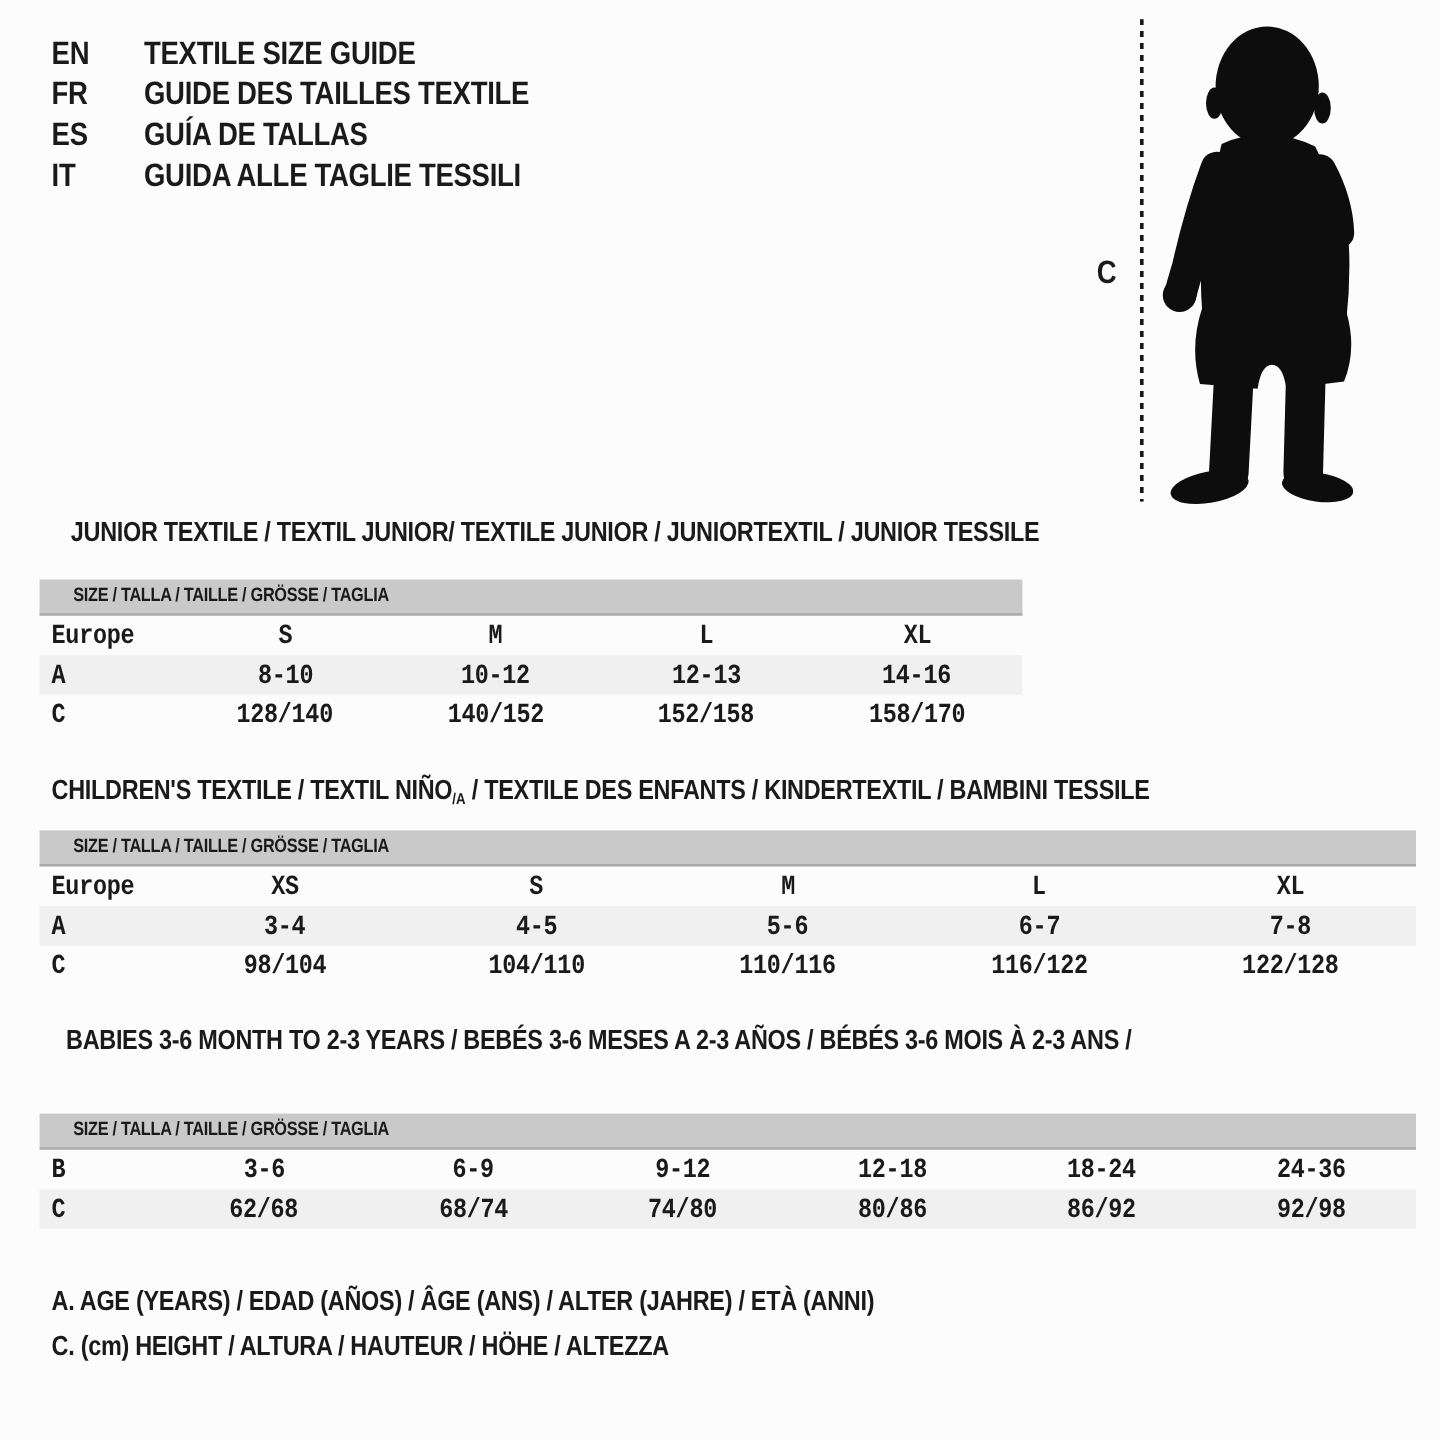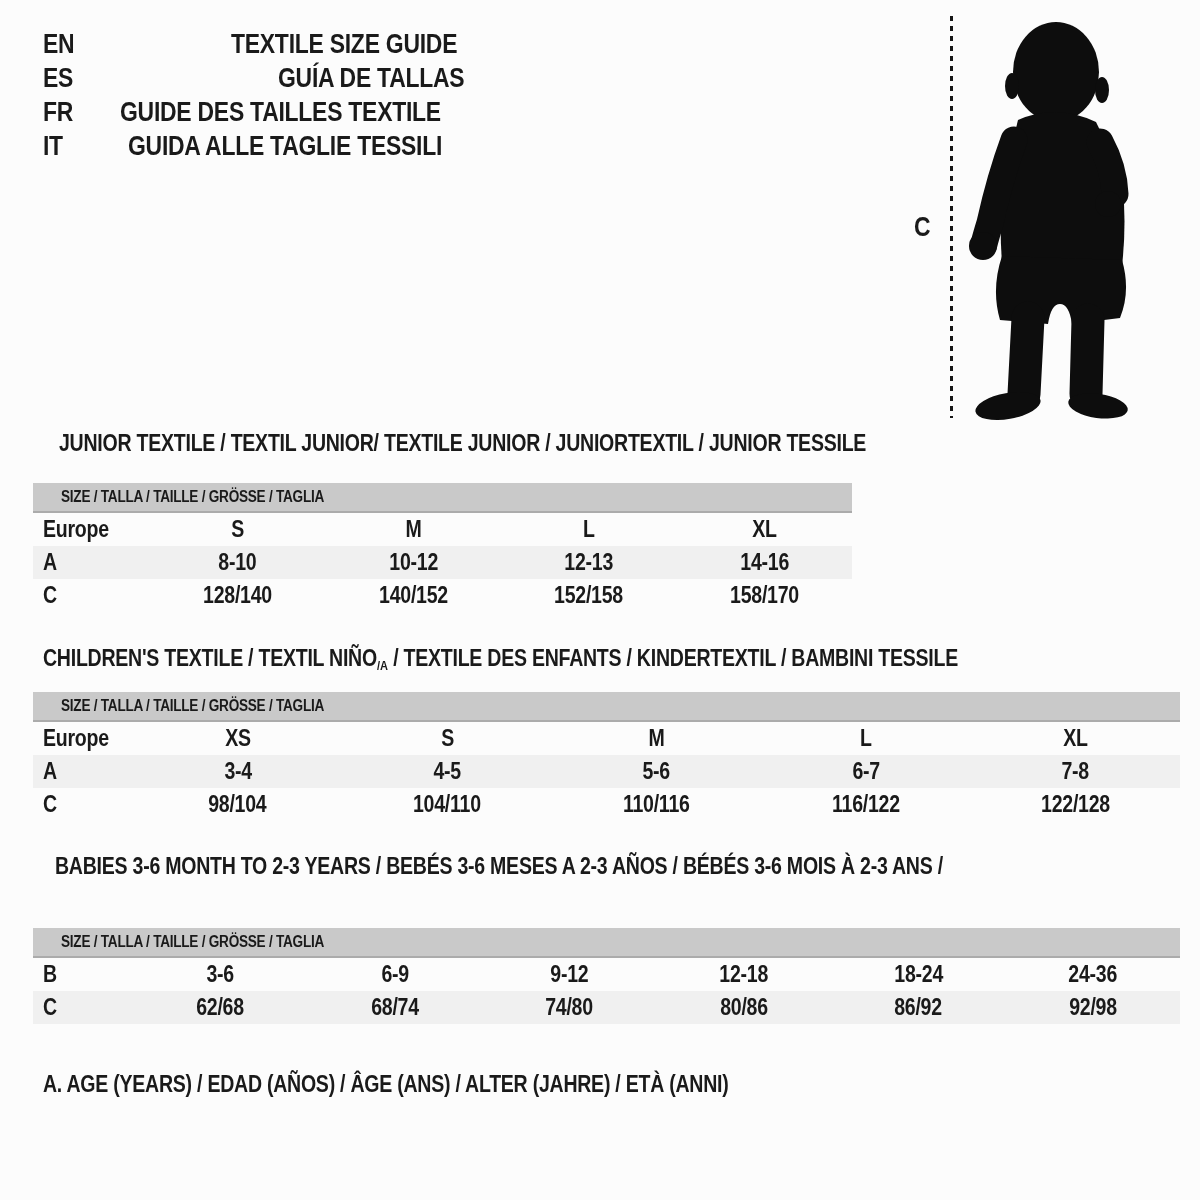--- a/index.html
+++ b/index.html
@@ -26,66 +26,66 @@
   .cond-c{
     display:inline-block;
     transform:scaleX(0.85);
     transform-origin:50% 50%;
     white-space:nowrap;
     letter-spacing:-0.3px;
     font-weight:700;
   }
   
   .lang-block{left:43px;top:27px;font-size:27px;}
-  .lang-row{display:flex;height:34px;align-items:center;justify-content:space-between;}
+  .lang-row{display:flex;height:34px;align-items:center;}
   .lang-code{width:77px;}
   
   .dash-line{
     left:950px;top:16px;width:3px;height:402px;
     background:repeating-linear-gradient(to bottom,#161616 0 5px,transparent 5px 10px);
   }
   .c-label{left:914px;top:212px;font-size:27px;}
   
   .sec-title{font-size:23px;}
   .sub-a{font-size:13px;vertical-align:-4px;letter-spacing:0;}
   .two-line{line-height:37px;margin-left:12px;}
   
   .size-table{left:33px;}
   .band{
     height:28px;background:#c9c9c9;border-bottom:2px solid #ababab;
     display:flex;align-items:center;padding-left:28px;box-sizing:content-box;
     font-size:16px;
   }
-  .trow{display:flex;align-items:center;height:33px;font-size:23px;}
+  .trow{display:flex;align-items:center;height:33px;font-size:23px;font-family:Liberation Mono, monospace;}
   .trow.shaded{background:#f0f0f0;}
   .lab{padding-left:10px;box-sizing:border-box;display:flex;align-items:center;}
   .w1 .lab{width:117px;}
   .w2 .lab{width:100px;}
   .val{flex:1;display:flex;justify-content:center;align-items:center;}
   
   .legend{left:43px;top:1066px;font-size:23px;line-height:37px;}
   svg{display:block;}
 </style>
 </head>
 <body>
 
 <div id="canvas">
 
   <div class="abs lang-block">
     <div class="lang-row">
       <span class="lang-code"><span class="cond">EN</span></span>
       <span class="cond">TEXTILE SIZE GUIDE</span>
     </div>
     <div class="lang-row">
+      <span class="lang-code"><span class="cond">FR</span></span>
+      <span class="cond">GUIDE DES TAILLES TEXTILE</span>
+    </div>
+    <div class="lang-row">
       <span class="lang-code"><span class="cond">ES</span></span>
       <span class="cond">GUÍA DE TALLAS</span>
-    </div>
-    <div class="lang-row">
-      <span class="lang-code"><span class="cond">FR</span></span>
-      <span class="cond">GUIDE DES TAILLES TEXTILE</span>
     </div>
     <div class="lang-row">
       <span class="lang-code"><span class="cond">IT</span></span>
       <span class="cond">GUIDA ALLE TAGLIE TESSILI</span>
     </div>
   </div>
 
   <div class="abs dash-line"></div>
   <div class="abs c-label"><span class="cond">C</span></div>
   <div class="abs" style="left:956px;top:8px;">
@@ -294,15 +294,16 @@
           <span class="cond-c">86/92</span>
         </span>
       <span class="val">
           <span class="cond-c">92/98</span>
         </span>
     </div>
   </div>
 
   <div class="abs legend">
     <div><span class="cond">A. AGE (YEARS) / EDAD (AÑOS) / ÂGE (ANS) / ALTER (JAHRE) / ETÀ (ANNI)</span></div>
+    <div><span class="cond">C. (cm) HEIGHT / ALTURA / HAUTEUR / HÖHE / ALTEZZA</span></div>
   </div>
 
 </div>
 
 </body></html>

